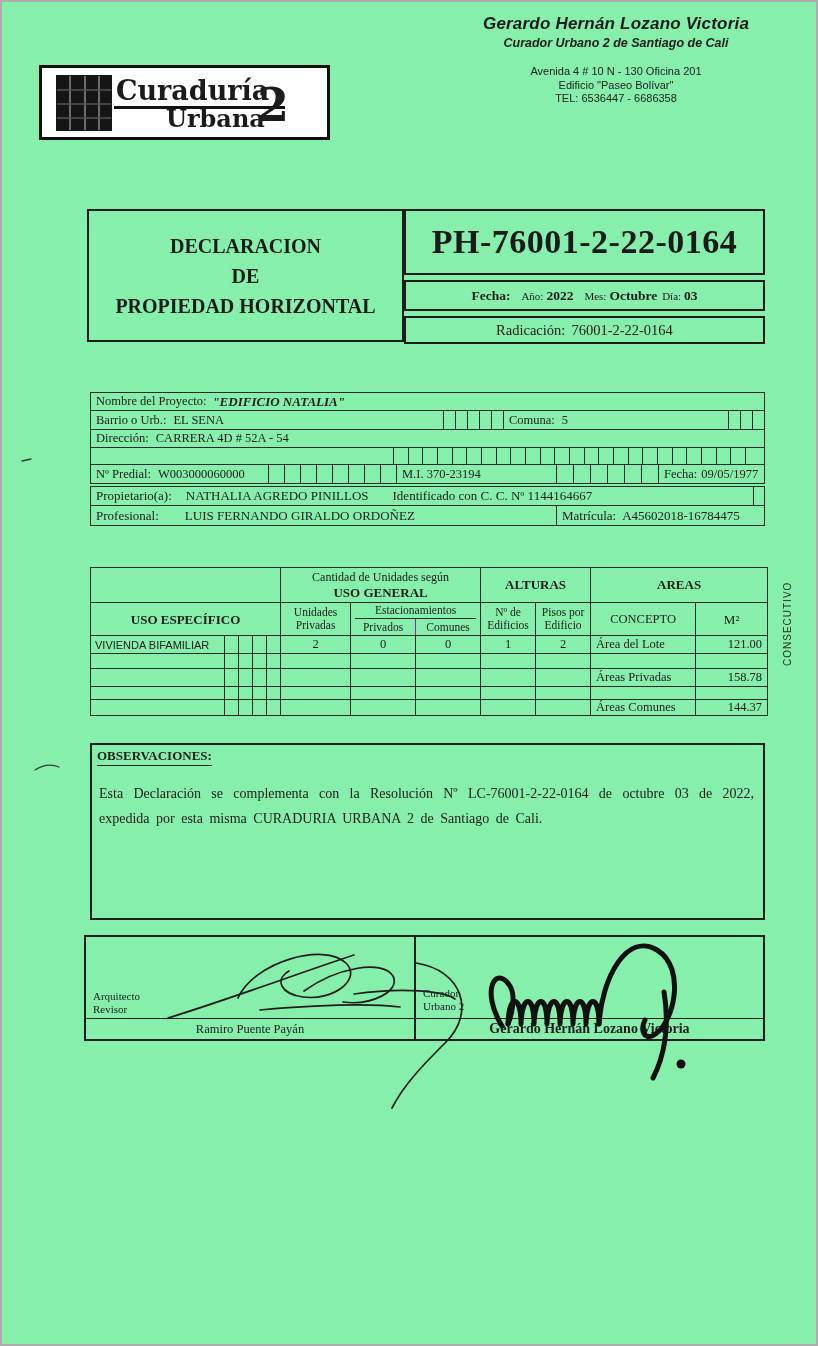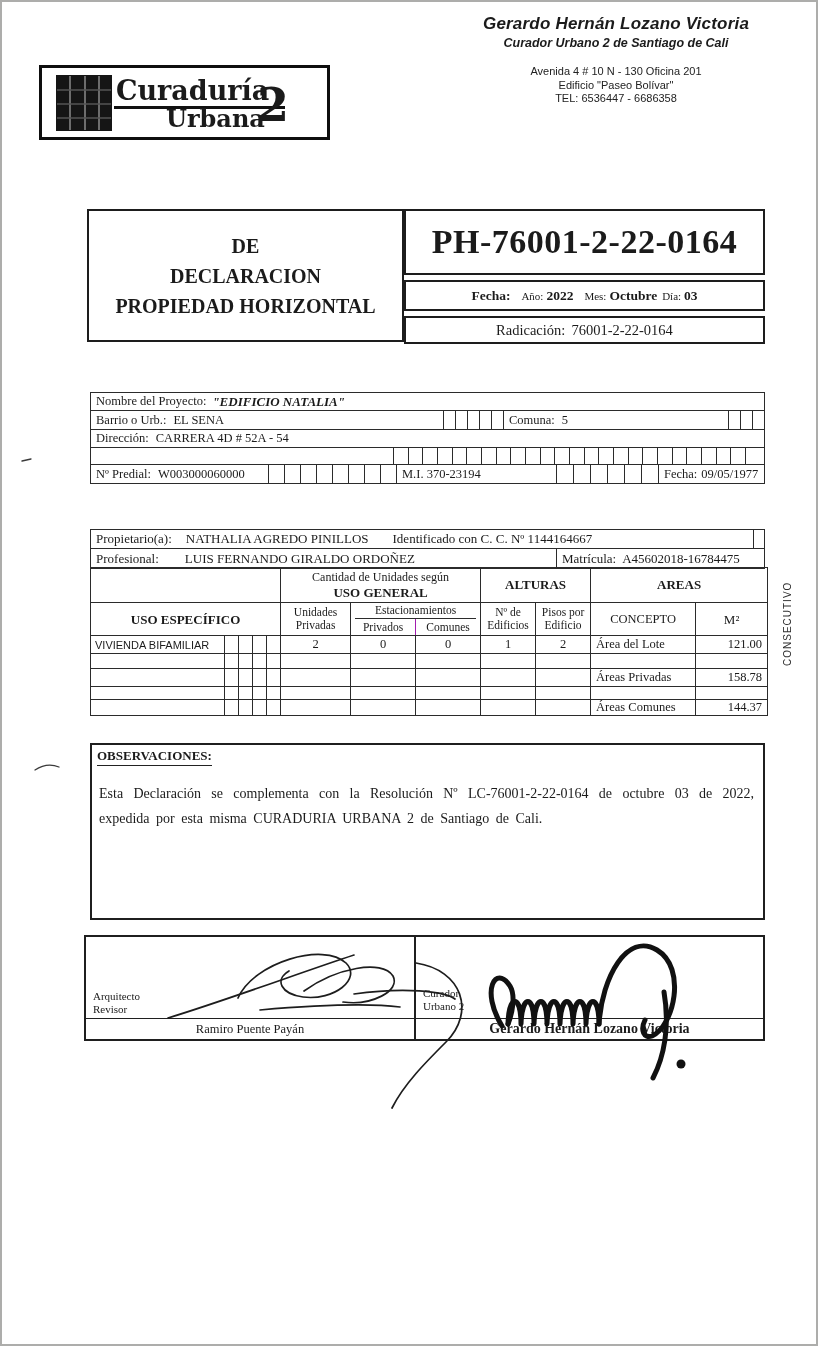--- a/index.html
+++ b/index.html
@@ -1,18 +1,18 @@
 <!DOCTYPE html>
 <html><head>
 <meta charset="utf-8">
 <style>
   html,body{margin:0;padding:0;background:#e9e9e7;}
   .page{
     position:relative; width:818px; height:1346px; margin:0 auto;
-    background:#ffffff; border:2px solid #adadab; box-sizing:border-box;
+    background:#86efac; border:2px solid #adadab; box-sizing:border-box;
     font-family:"Liberation Serif","DejaVu Serif",serif; color:#1b1b1b;
     overflow:hidden;
   }
   
   .hdr-right{position:absolute; left:438px; top:12px; width:352px; text-align:center;
     font-family:"Liberation Sans",sans-serif;}
   .curator-name{font-size:17px; font-weight:bold; font-style:italic; letter-spacing:.2px;}
   .curator-title{font-size:12.5px; font-weight:bold; font-style:italic; margin-top:2px;}
   .addr{margin-top:15px; font-size:11px; line-height:13.5px; color:#222;}
   
@@ -48,21 +48,21 @@
     box-sizing:border-box; font-size:12.5px;}
   .prow:first-child{border-top:1px solid #2b2b2b;}
   .r1{height:19px;} .r2{height:19px;} .r3{height:18px;} .r4{height:17px;} .r5{height:19px;}
   .pcellpad{padding-left:5px; display:flex; align-items:center; align-self:stretch; box-sizing:border-box;}
   .bl{border-left:1px solid #2b2b2b;}
   .minis{display:flex; align-self:stretch;}
   .minis > div{border-left:1px solid #2b2b2b; box-sizing:border-box;}
   .w12 > div{width:12px;} .w16 > div{width:16px;} .w17 > div{width:17px;}
   .minis.grow{flex:1;} .minis.grow > div{flex:1;}
   .val{margin-left:7px;} .bival{font-weight:bold; font-style:italic; font-size:13px; margin-left:6px;}
-  .parties{position:absolute; left:88px; top:527px; width:675px; box-sizing:border-box;}
+  .parties{position:absolute; left:88px; top:484px; width:675px; box-sizing:border-box;}
   .party-row{position:relative; border:1px solid #2b2b2b; border-top:none; height:20px;
     display:flex; align-items:center; font-size:13px; box-sizing:border-box;}
   .party-row:first-child{border-top:1px solid #2b2b2b;}
   .ml14{margin-left:14px;} .ml24{margin-left:24px;} .ml26{margin-left:26px;} .ml6{margin-left:6px;}
   .pl5{padding-left:5px;}
   .vline{position:absolute; right:10px; top:0; height:100%; border-left:1px solid #2b2b2b;}
   
   .units{position:absolute; left:88px; top:565px; border-collapse:collapse; table-layout:fixed;
     width:677px; font-size:12.5px;}
   .units th,.units td{border:1px solid #2b2b2b; padding:0; font-weight:normal; overflow:hidden;}
@@ -133,22 +133,22 @@
         <line x1="2" y1="45" x2="56" y2="45" stroke="#555" stroke-width="1.3"></line>
       </svg>
     </span>
     <span class="logo-w1">Curaduría</span>
     <span class="logo-w2">Urbana</span>
     <span class="logo-2">2</span>
   </div>
 
   <div class="tl-box">
     <div>
+      <div>DECLARACION</div>
       <div>DE</div>
-      <div>DECLARACION</div>
       <div>PROPIEDAD HORIZONTAL</div>
     </div>
   </div>
   <div class="ph-box">PH-76001-2-22-0164</div>
   <div class="fecha-box">
     <span class="fl">Fecha:</span>
     <span class="fs">Año:</span>
     <span class="fv">2022</span>
     <span class="fs">Mes:</span>
     <span class="fv">Octubre</span>

